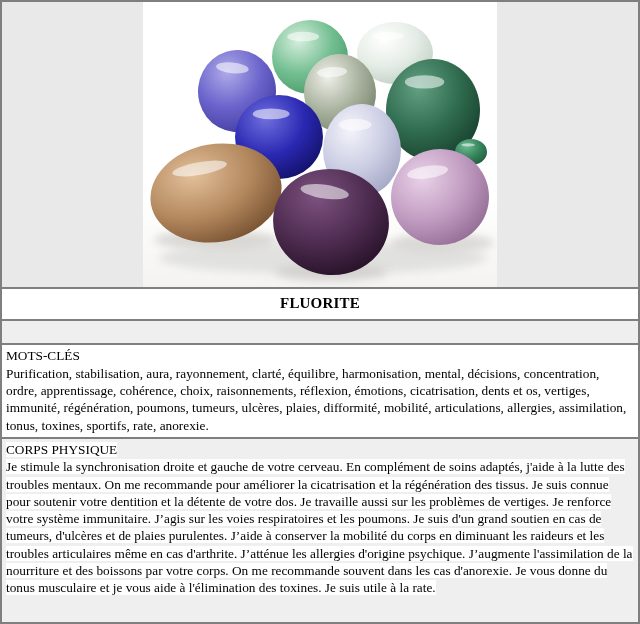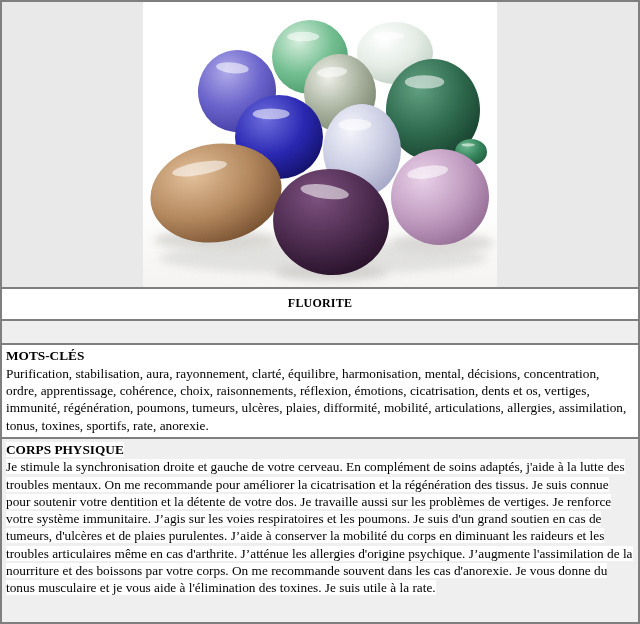--- a/index.html
+++ b/index.html
@@ -26,38 +26,38 @@
   }
   .photo svg{display:block;width:100%;height:100%;}
   table.info-table{
     width:100%;border-collapse:collapse;table-layout:fixed;
     font-size:13.3px;line-height:17.3px;
     flex:1 1 auto;
   }
   td{vertical-align:top;}
   .title-cell{
     background:#fff;text-align:center;font-weight:bold;
-    font-size:12px;letter-spacing:.2px;
+    font-size:15px;letter-spacing:.2px;
     padding:6px 0 7px 0;
     border-top:2px solid var(--border);
     border-bottom:2px solid var(--border);
   }
   .spacer-cell{
     background:var(--row-gray);height:20px;
     border-bottom:2px solid var(--border);
   }
   .keywords-cell{
     background:#fff;padding:2px 5px 3px 4px;
     border-bottom:2px solid var(--border);
   }
   .corps-cell{
     background:var(--row-gray);padding:2px 5px 3px 4px;
     height:178px;
   }
-  .heading{white-space:pre-line;font-weight:bold;}
+  .heading{white-space:pre-line;}
   .hl{background:var(--hl);margin-top:12px;}
 </style>
 </head>
 <body>
 
 <div class="page">
 
   <div class="photo-strip">
     <div class="photo">
       <svg id="stones-svg" xmlns="http://www.w3.org/2000/svg" preserveAspectRatio="xMidYMid meet" viewBox="0 0 354 285">

